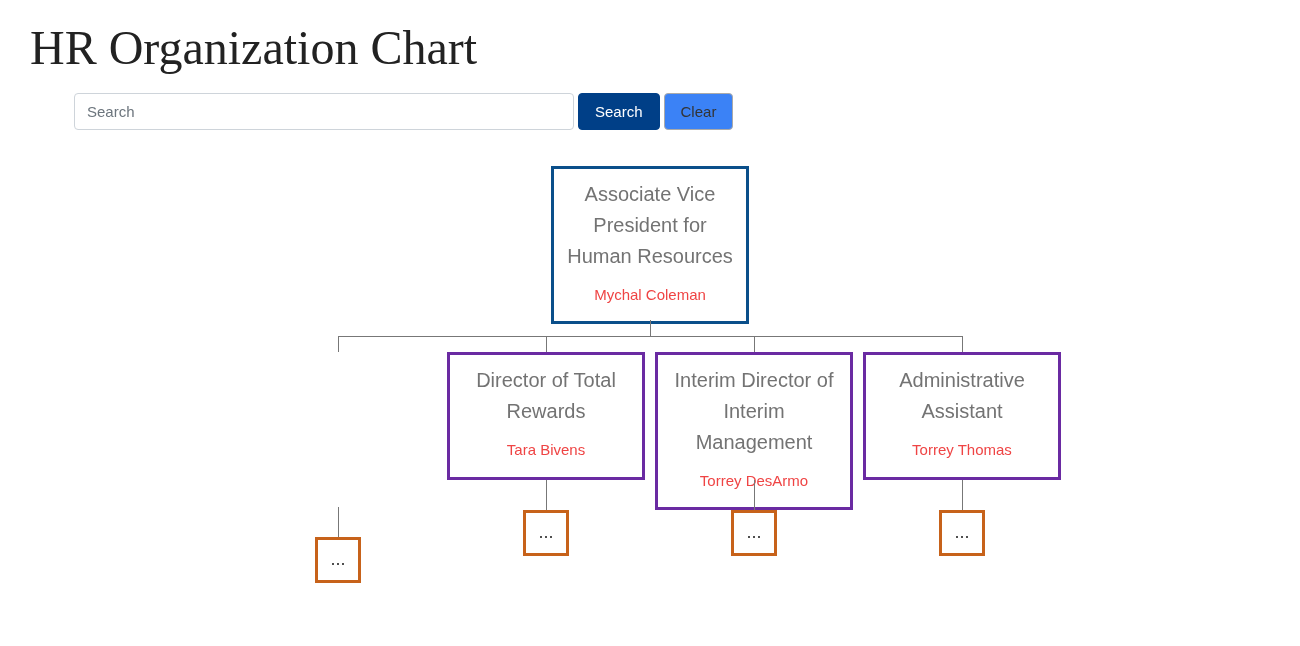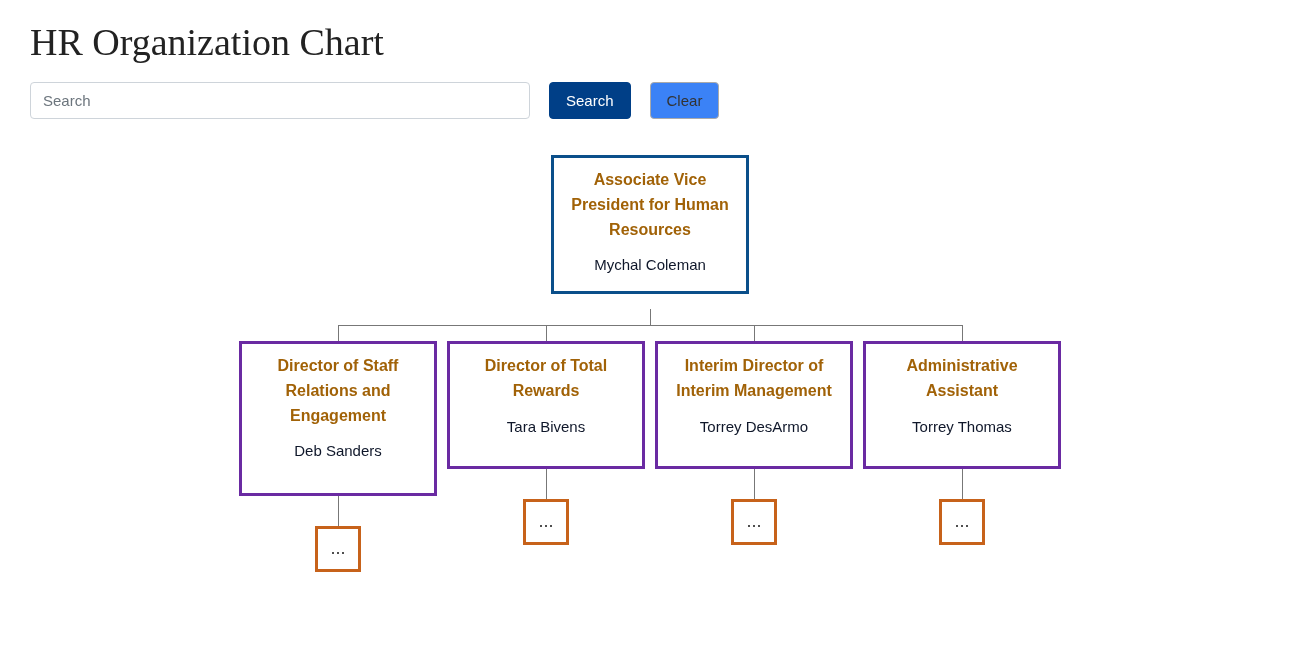--- a/index.html
+++ b/index.html
@@ -4,29 +4,30 @@
   <style>
     * { box-sizing: border-box; margin: 0; padding: 0; }
     body {
       font-family: Georgia, 'Times New Roman', serif;
       background: #fff;
       padding: 20px 30px;
       width: 1300px;
     }
     h1 {
       font-weight: normal;
-      font-size: 38px;
+      font-size: 48px;
       color: #222;
       margin-bottom: 18px;
     }
     .search-row {
       display: flex;
-      gap: 19px;
+      gap: 4px;
       margin-bottom: 36px;
       font-family: -apple-system, BlinkMacSystemFont, 'Segoe UI', Arial, sans-serif;
+      margin-left: 44px;
     }
     .search-input {
       width: 500px;
       padding: 9px 12px;
       font-size: 15px;
       border: 1px solid #ced4da;
       border-radius: 4px;
       color: #495057;
     }
     .search-input::placeholder { color: #6c757d; }
@@ -55,29 +56,29 @@
     }
     .node {
       position: absolute;
       width: 198px;
       padding: 10px 12px 18px;
       text-align: center;
       border: 3px solid;
       background: #fff;
     }
     .node .title {
-      font-weight: 700;
-      font-size: 16px;
-      color: #a16207;
+      font-weight: 400;
+      font-size: 20px;
+      color: #737373;
       line-height: 1.55;
       margin-bottom: 14px;
     }
     .node .name {
       font-size: 15px;
-      color: #0f172a;
+      color: #ef4444;
     }
     .node-top { border-color: #0b4f8a; left: calc(50% - 99px); top: 0; }
     .node-child { border-color: #6a2aa2; top: 186px; }
     .expand {
       position: absolute;
       width: 46px;
       height: 46px;
       border: 3px solid #c7621a;
       background: #fff;
       font-size: 18px;
@@ -102,24 +103,20 @@
 
 <div class="chart" id="chart" style="width: 922px; height: 427px;">
 
 <div class="node node-top">
       <div class="title">Associate Vice President for Human Resources</div>
       <div class="name">Mychal Coleman</div>
     </div>
     <div class="conn" style="left: 461px; top: 154px; width: 1px; height: 16px;"></div>
     <div class="conn" style="left: 149px; top: 170px; height: 1px; width: 624px;"></div>
     <div class="conn" style="left: 149px; top: 170px; width: 1px; height: 16px;"></div>
-    <div class="node node-child" style="left: 50px; min-height: 155px;">
-      <div class="title">Director of Staff Relations and Engagement</div>
-      <div class="name">Deb Sanders</div>
-    </div>
     <div class="conn" style="left: 149px; top: 341px; width: 1px; height: 30px;"></div>
     <div class="expand" style="left: 126px; top: 371px;">...</div>
     <div class="conn" style="left: 357px; top: 170px; width: 1px; height: 16px;"></div>
     <div class="node node-child" style="left: 258px; min-height: 128px;">
       <div class="title">Director of Total Rewards</div>
       <div class="name">Tara Bivens</div>
     </div>
     <div class="conn" style="left: 357px; top: 314px; width: 1px; height: 30px;"></div>
     <div class="expand" style="left: 334px; top: 344px;">...</div>
     <div class="conn" style="left: 565px; top: 170px; width: 1px; height: 16px;"></div>

